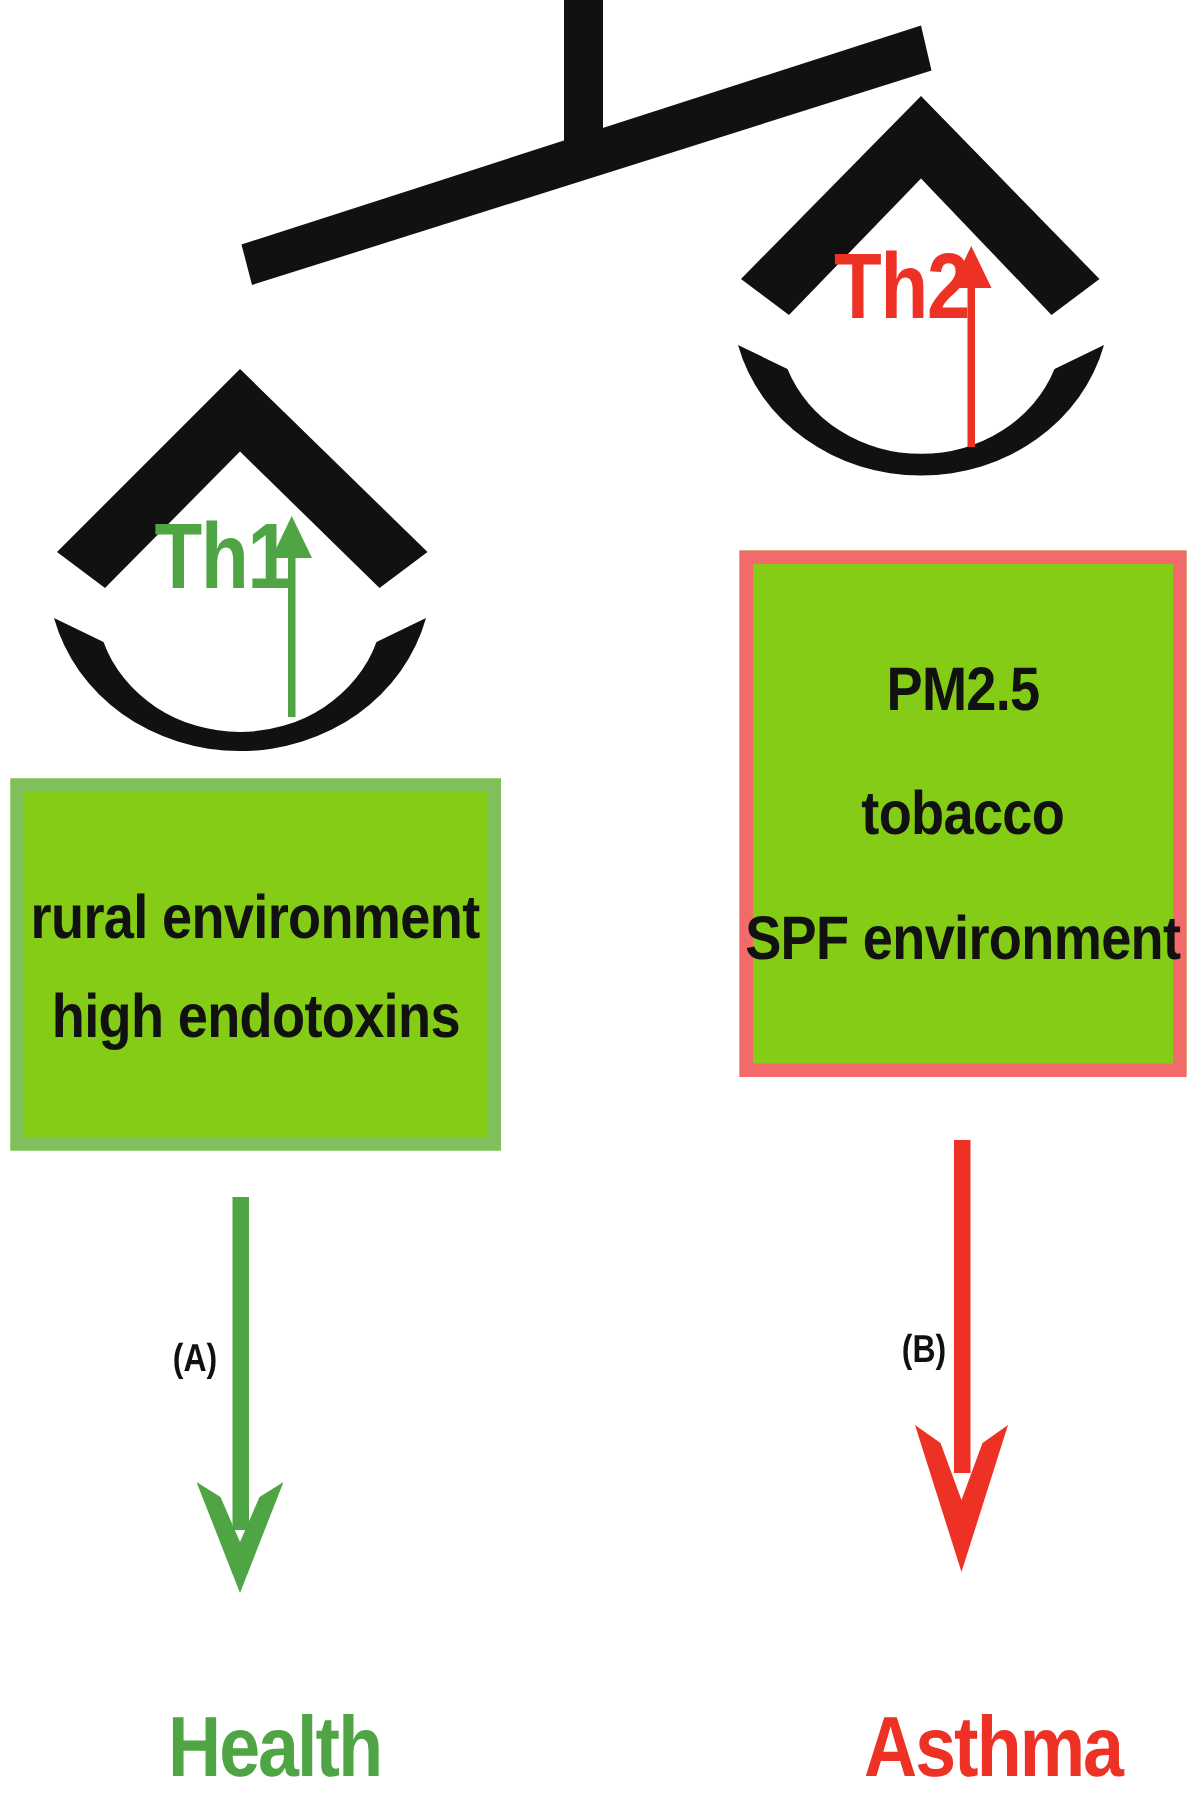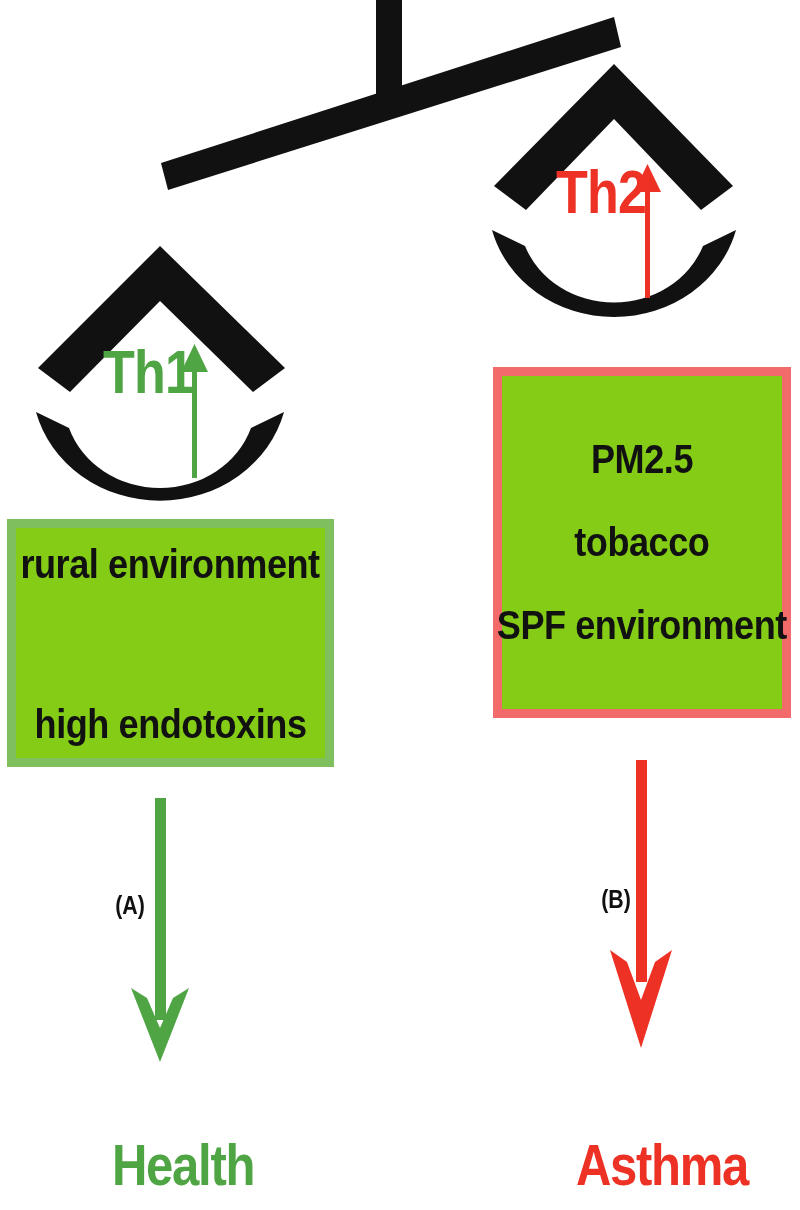--- a/index.html
+++ b/index.html
@@ -37,21 +37,20 @@
     justify-content: center;
     text-align: center;
   }
   #green-box {
     left: 7px;
     top: 519px;
     width: 327px;
     height: 248px;
     border: 9px solid #7FBF5E;
     padding-top: 4px;
-    justify-content: space-between;
   }
   #red-box {
     left: 493px;
     top: 367px;
     width: 298px;
     height: 351px;
     border: 9px solid #F26A6A;
   }
   .box-line {
     font-family: "Liberation Sans", sans-serif;

